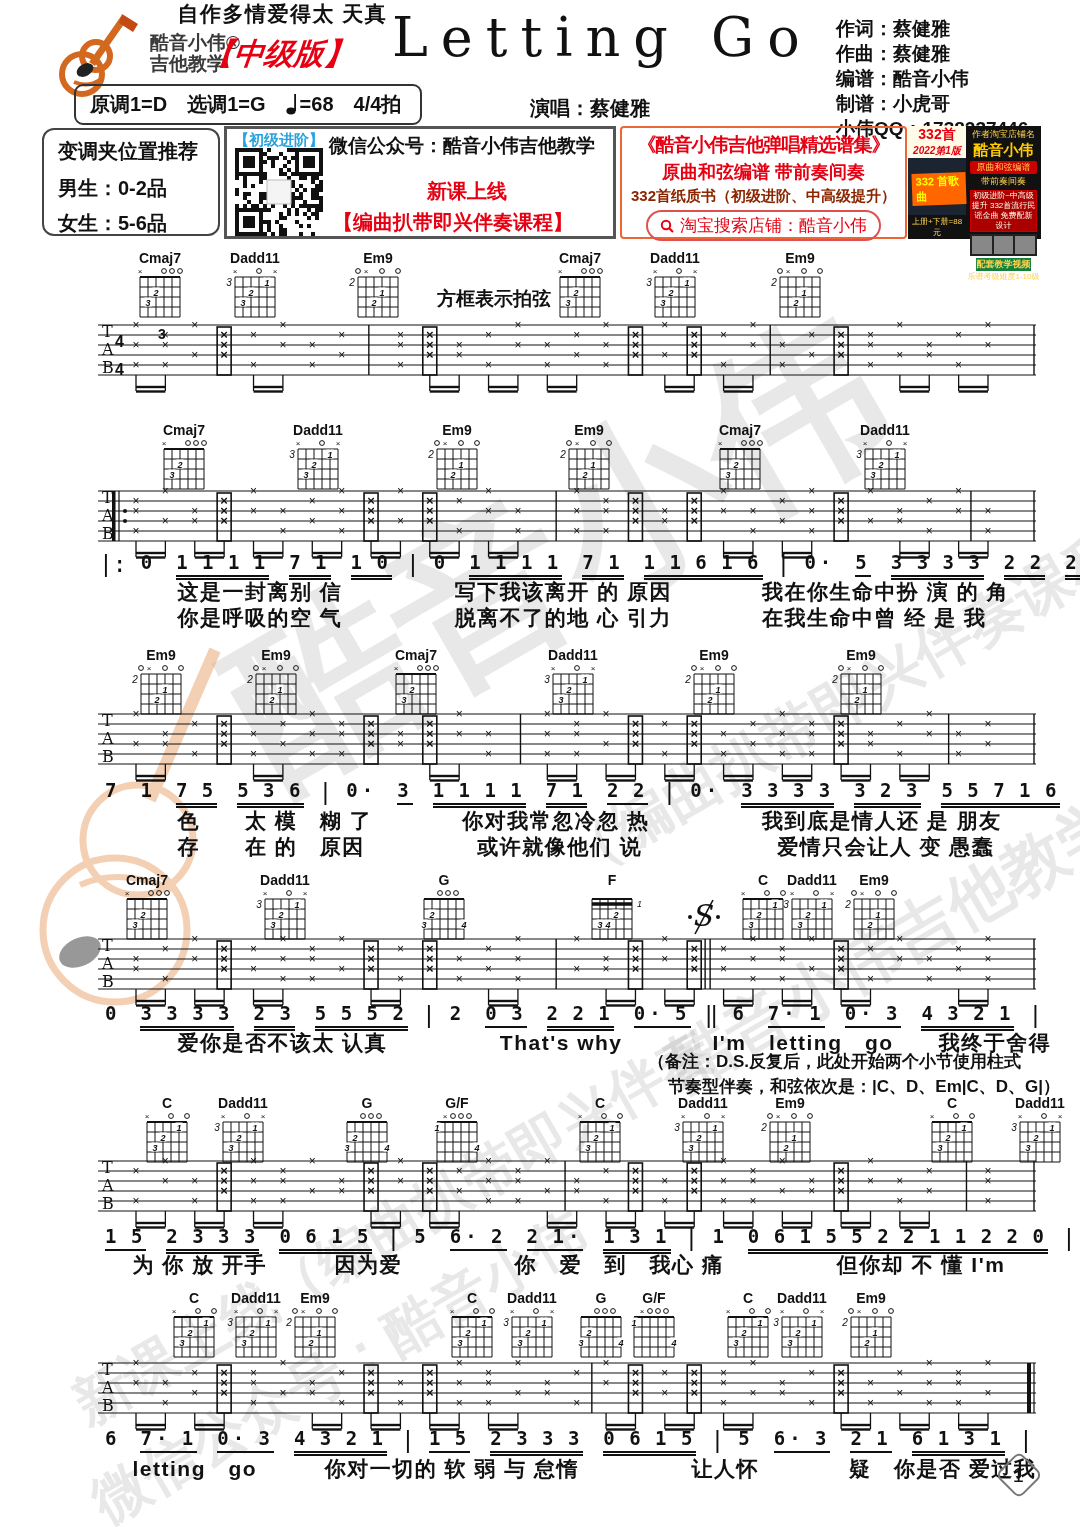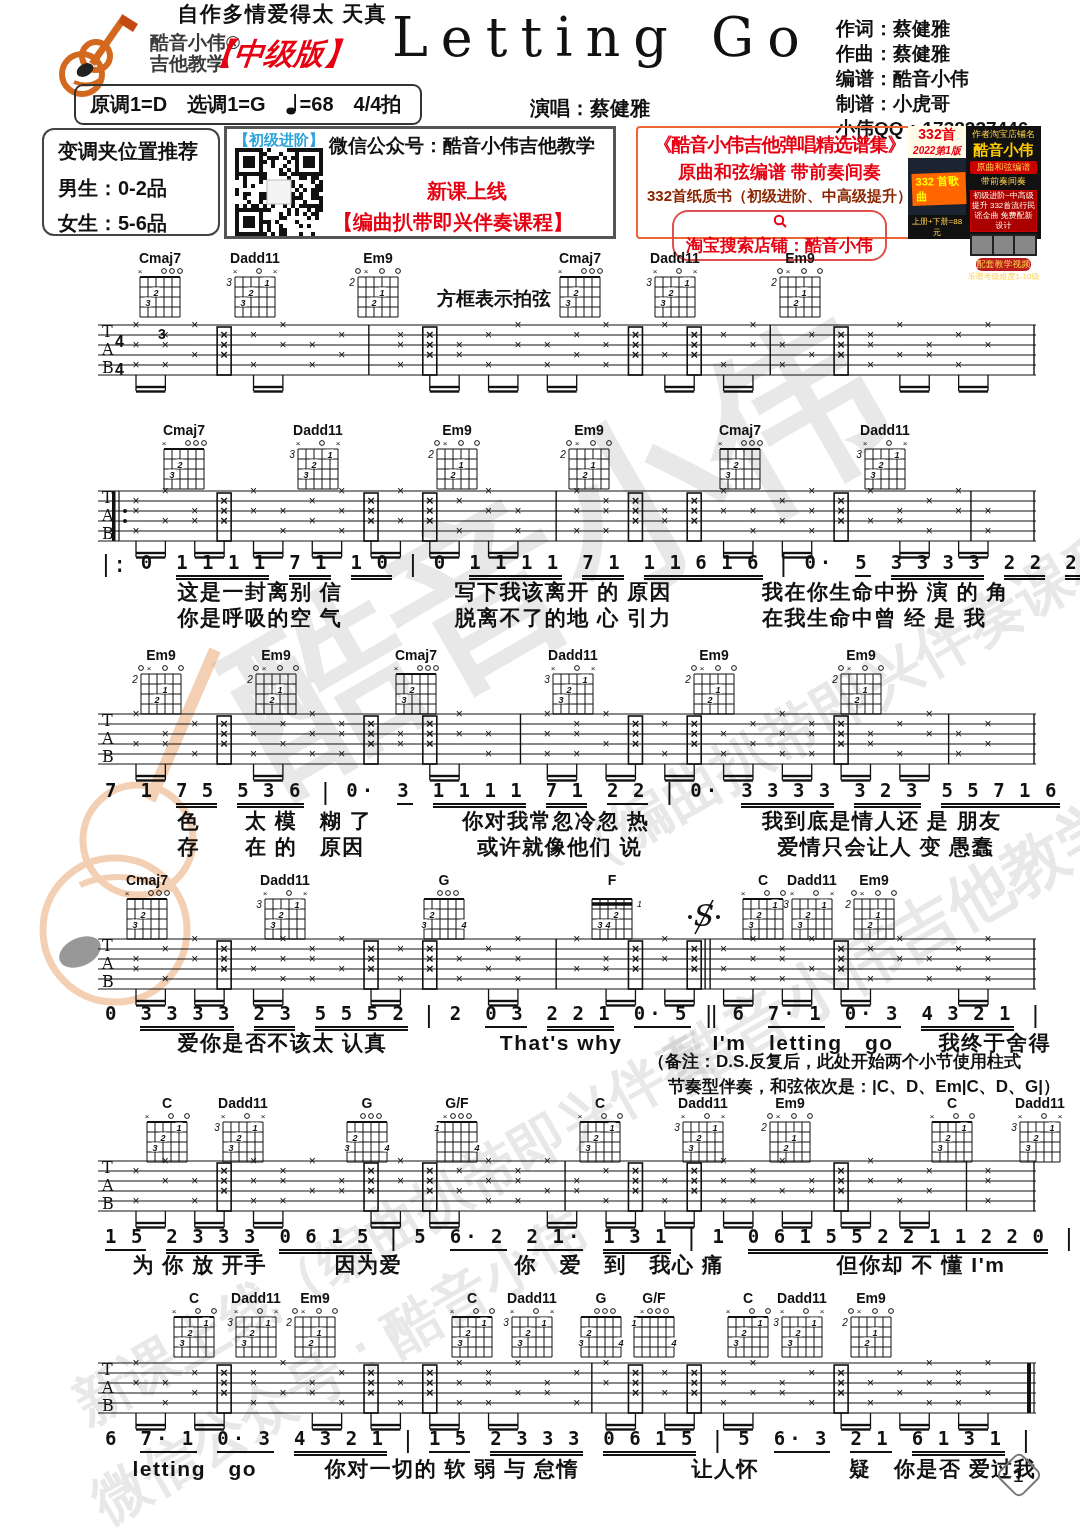--- a/index.html
+++ b/index.html
@@ -23,42 +23,42 @@
   
   .capobox { border:2.5px solid #444; border-radius:12px; width:178px; height:108px;
              padding:8px 0 0 14px; font-size:20px; font-weight:bold; }
   .capobox .t { margin-bottom:10px; }
   .capobox .l { margin-bottom:8px; font-weight:600; }
   .wechatbox { border:3px solid #555; width:392px; height:113px; background:#fff; }
   .scanlabel { color:#29a3dc; font-size:15px; font-weight:bold; }
   .wc1 { font-size:19px; font-weight:bold; }
   .wc-red { color:#e60012; font-size:20px; font-weight:bold; }
   .promobox { border:2.5px solid #e63; border-radius:4px; width:287px; height:113px;
-              text-align:center; padding-top:4px;margin-left:16px; }
+              text-align:center; padding-top:4px; }
   .promo1 { color:#e60012; font-size:19px; font-weight:bold; letter-spacing:-1px; }
   .promo2 { color:#e60012; font-size:18px; font-weight:bold; margin-top:2px; }
   .promo3 { color:#8b2500; font-size:15px; font-weight:bold; margin-top:3px; }
   .searchpill { display:inline-flex; align-items:center; gap:6px; border:2px solid #e05050;
                 border-radius:16px; padding:2px 12px; margin-top:4px; color:#e60012;
-                font-size:17px; font-weight:bold;flex-direction:column; }
+                font-size:17px; font-weight:normal; }
   .promograph { width:133px; height:113px; display:flex; font-size:9px; }
   .pg-left { width:58px; background:#fffbe6; display:flex; flex-direction:column; }
   .pg-left .b1 { color:#e60012; font-weight:bold; font-size:14px; text-align:center; }
   .pg-left .b2 { color:#e60012; font-weight:bold; font-style:italic; font-size:10px; text-align:center; }
   .pg-cover { flex:1; background:#1b2430; position:relative; }
   .pg-badge { position:absolute; left:4px; bottom:10px; background:#f60; color:#ff0;
               font-weight:bold; font-size:11px; padding:1px 4px; transform:rotate(-2deg); }
   .pg-price { background:#111; color:#ffd24d; font-size:8px; text-align:center; padding:1px 0; }
   .pg-right { flex:1; background:#111; color:#ffd24d; text-align:center; padding-top:2px; }
   .pg-right .shopname { font-size:15px; font-weight:bold; color:#ffcc00; }
   .pg-chip { background:#c00; color:#ffd24d; font-size:9px; margin:1px 4px; border-radius:2px; }
   .pg-box { border:1px solid #c00; background:#a00; color:#ffe; font-size:8px; margin:2px 4px; line-height:10px; }
   .pg-thumbs { background:#222; height:22px; margin:2px 4px; display:flex; gap:2px; padding:2px; }
   .pg-thumbs div { flex:1; background:#888; }
-  .pg-video { background:#b91c1c; color:#ffd24d; font-size:9px; font-weight:normal; margin:0 10px;border-radius:6px; }
+  .pg-video { background:#15803d; color:#ffd24d; font-size:9px; font-weight:bold; margin:0 10px; }
   .pg-grade { font-size:8px; color:#ffd24d; }
 
   
   .chord-name { font-size:14px; font-weight:bold; }
   .slap-label { font-size:19px; font-weight:bold; }
   .remark { font-size:19px; font-weight:bold; }
   .melody { display:flex; align-items:flex-start; gap:20px; font-family:"DejaVu Sans Mono", monospace;
             font-size:19px; font-weight:600; white-space:pre; }
   .grp { letter-spacing:4px; word-spacing:-5px; padding-bottom:2px; }
   .u1 { border-bottom:2px solid #111; }

